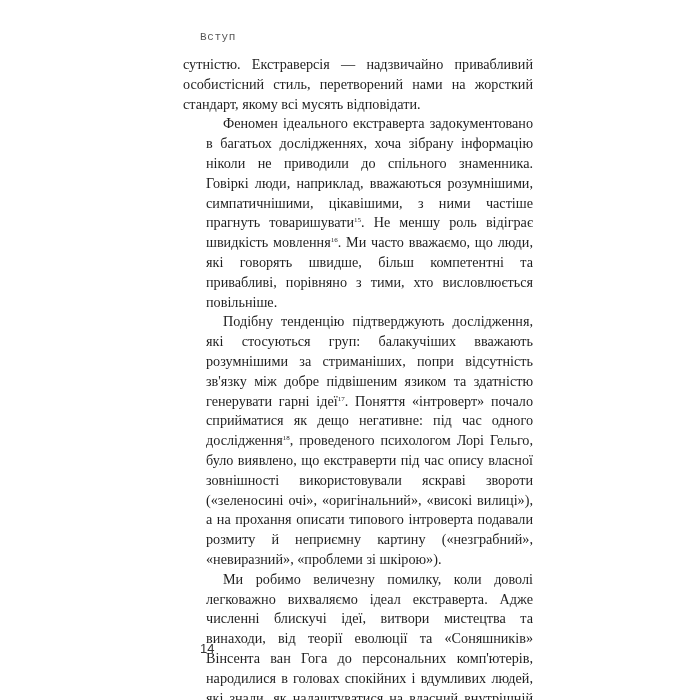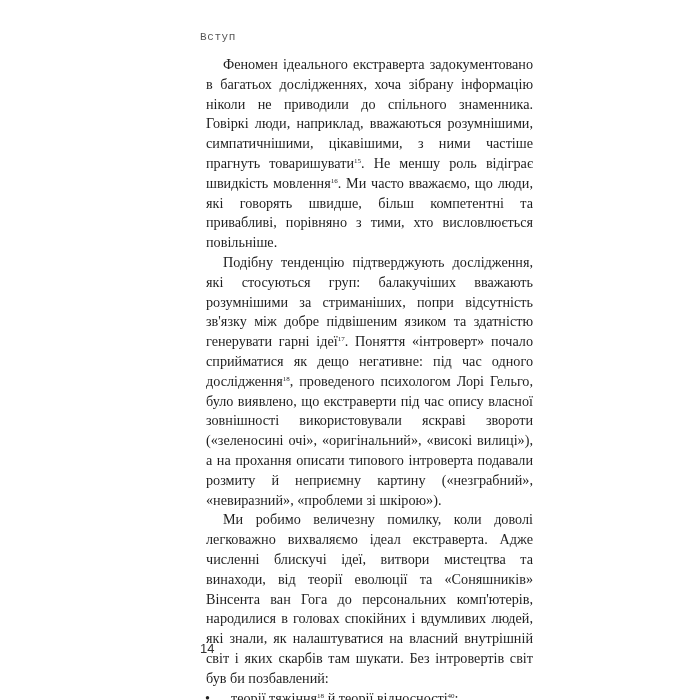--- a/index.html
+++ b/index.html
@@ -14,20 +14,21 @@
   ul.bullets li .bullet { position:absolute; left:0; top:0; }
   .page-number { position:absolute; left:200px; top:641px; font-family:"Liberation Sans", sans-serif; font-size:13px; color:#333; }
 </style>
 </head>
 <body>
 
 <div class="running-head">Вступ</div>
 
 <div class="text-block">
   <div id="paras">
+      <p><span>сутністю. Екстраверсія — надзвичайно привабливий особистісний стиль, перетворений нами на жорсткий стандарт, якому всі мусять відповідати.</span></p>
       <p class="indent"><span>Феномен ідеального екстраверта задокументовано в багатьох дослідженнях, хоча зібрану інформацію ніколи не приводили до спільного знаменника. Говіркі люди, наприклад, вважаються розумнішими, симпатичнішими, цікавішими, з ними частіше прагнуть товаришувати</span><sup>15</sup><span>. Не меншу роль відіграє швидкість мовлення</span><sup>16</sup><span>. Ми часто вважаємо, що люди, які говорять швидше, більш компетентні та привабливі, порівняно з тими, хто висловлюється повільніше.</span></p>
       <p class="indent"><span>Подібну тенденцію підтверджують дослідження, які стосуються груп: балакучіших вважають розумнішими за стриманіших, попри відсутність зв'язку між добре підвішеним язиком та здатністю генерувати гарні ідеї</span><sup>17</sup><span>. Поняття «інтроверт» почало сприйматися як дещо негативне: під час одного дослідження</span><sup>18</sup><span>, проведеного психологом Лорі Гельго, було виявлено, що екстраверти під час опису власної зовнішності використовували яскраві звороти («зеленосині очі», «оригінальний», «високі вилиці»), а на прохання описати типового інтроверта подавали розмиту й неприємну картину («незграбний», «невиразний», «проблеми зі шкірою»).</span></p>
       <p class="indent"><span>Ми робимо величезну помилку, коли доволі легковажно вихваляємо ідеал екстраверта. Адже численні блискучі ідеї, витвори мистецтва та винаходи, від теорії еволюції та «Соняшників» Вінсента ван Гога до персональних комп'ютерів, народилися в головах спокійних і вдумливих людей, які знали, як налаштуватися на власний внутрішній світ і яких скарбів там шукати. Без інтровертів світ був би позбавлений:</span></p>
     </div>
   <ul class="bullets" id="bullets">
       <li><span class="bullet">•</span><span>теорії тяжіння</span><sup>18</sup><span> й теорії відносності</span><sup>40</sup><span>;</span></li>
     </ul>
 </div>
 
 <div class="page-number">14</div>

